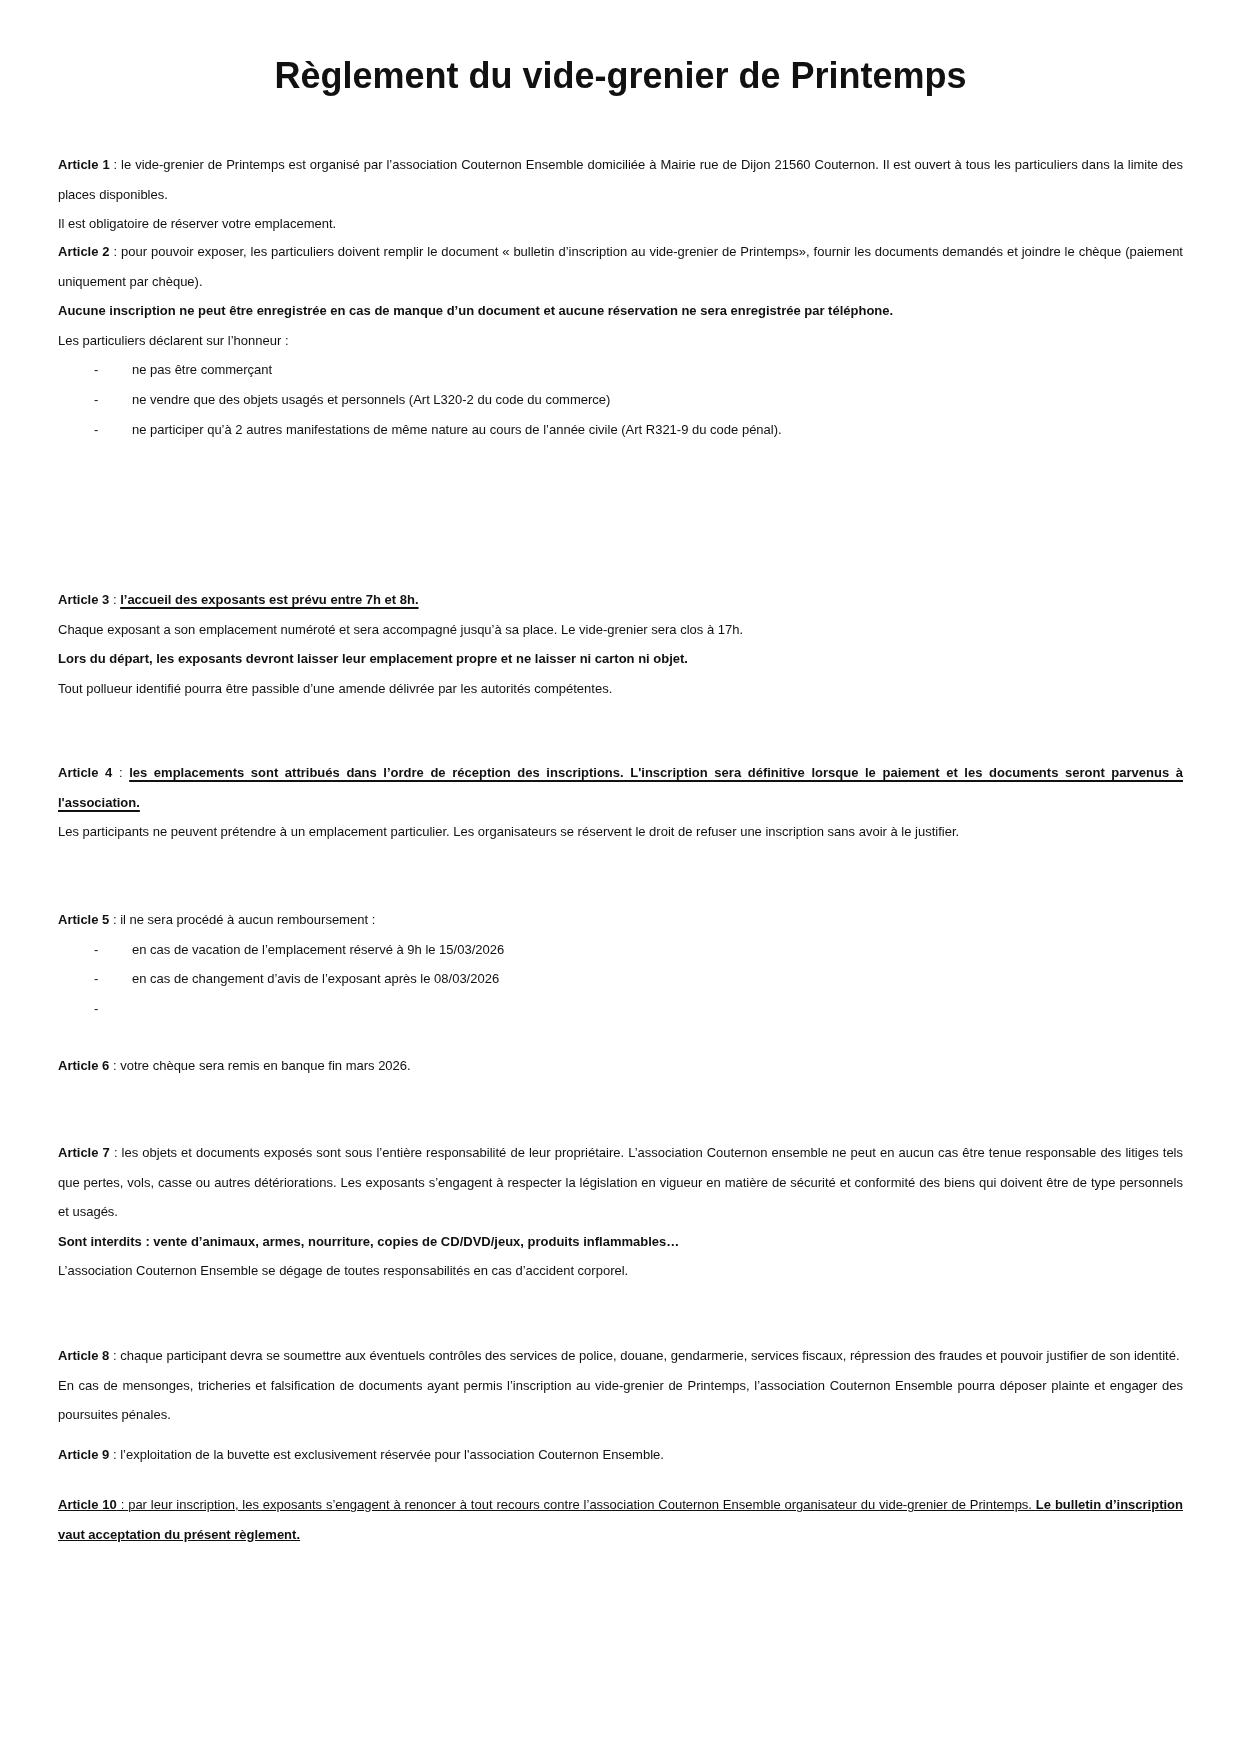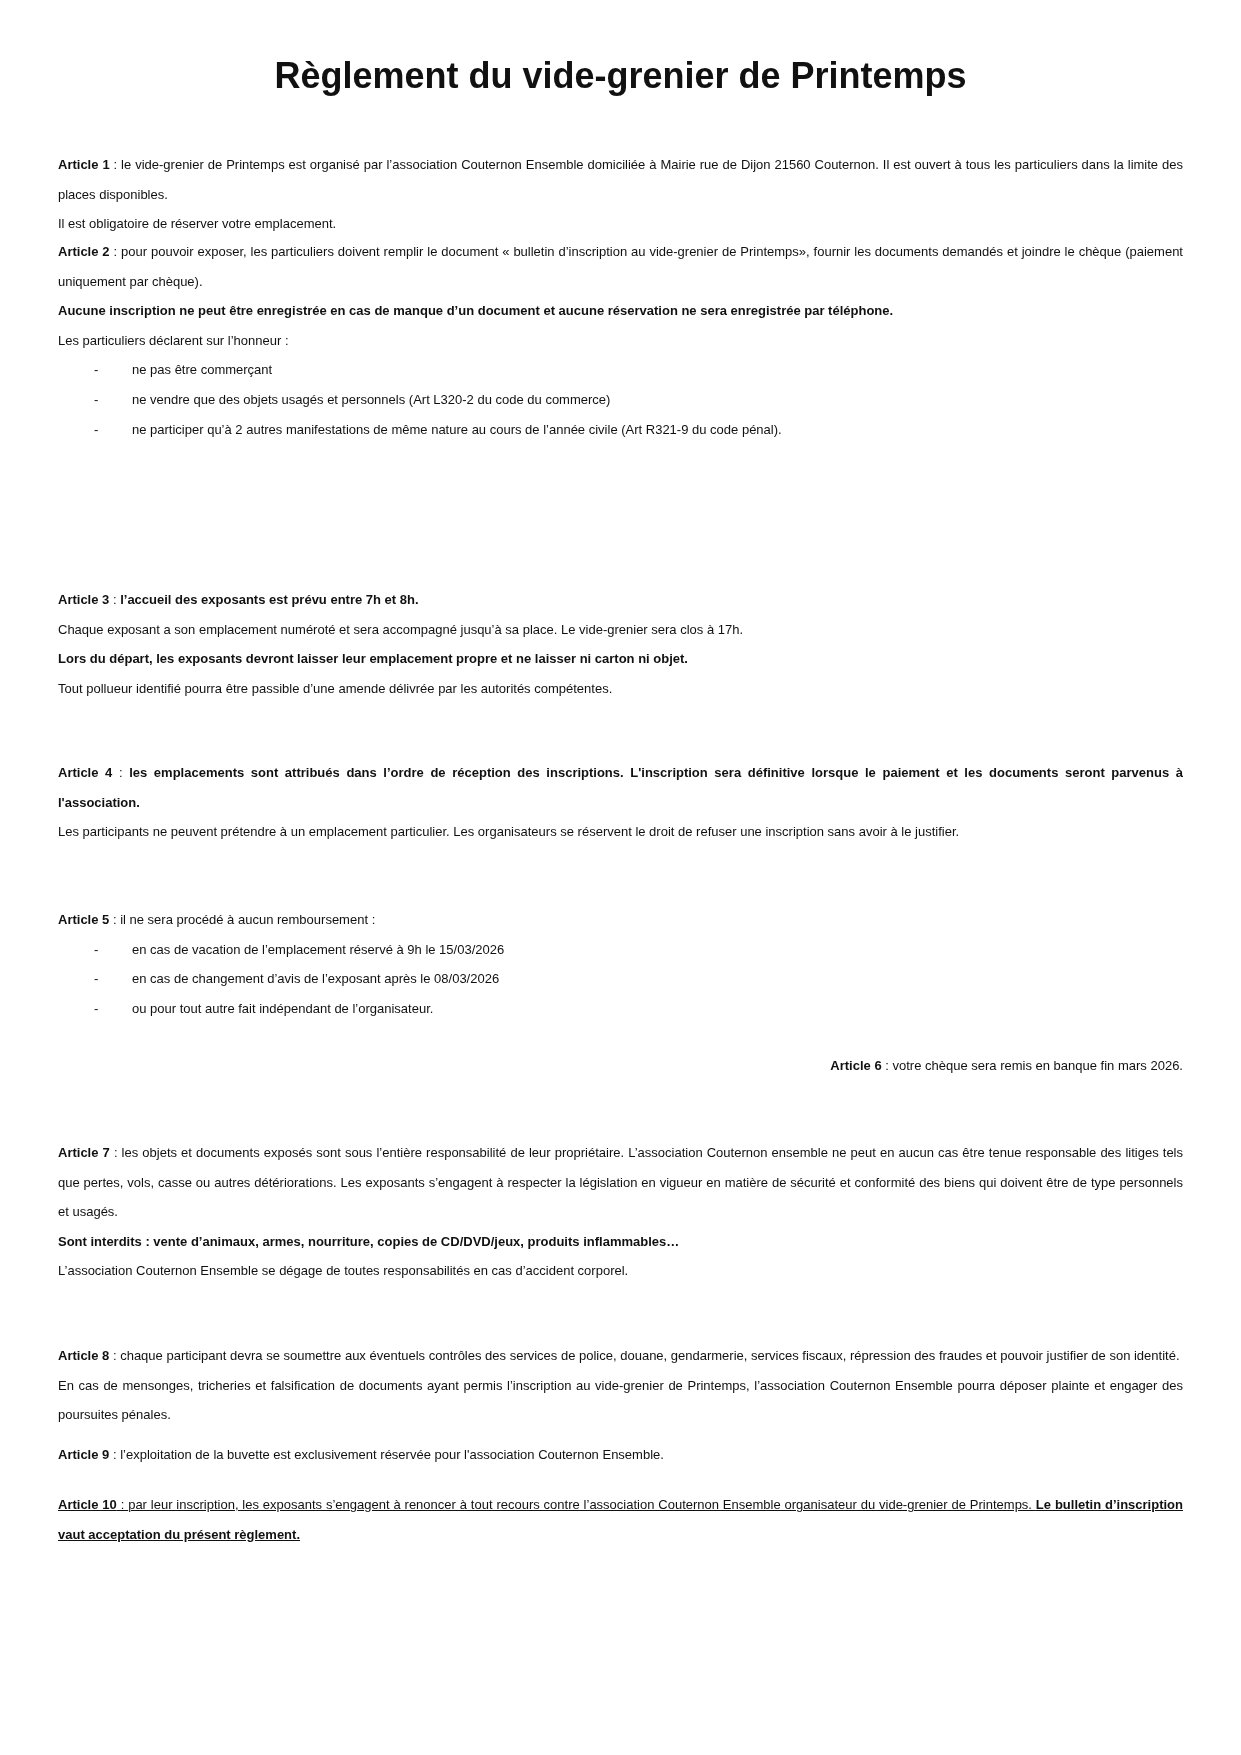--- a/index.html
+++ b/index.html
@@ -32,21 +32,21 @@
       position: absolute;
       left: 0;
       width: 1125px;
       font-size: 13px;
       line-height: 29.6px;
       margin: 0;
     }
     .article p { margin: 0; }
     .justify { text-align: justify; text-align-last: left; }
     .b { font-weight: bold; }
-    .u { text-decoration-thickness: 2px; text-underline-offset: 3px; margin-top: 16px; }
+    .u { text-decoration: underline; text-decoration-thickness: 2px; text-underline-offset: 3px; margin-top: 16px; }
     ul.dash {
       list-style: none;
       margin: 0;
       padding: 0;
     }
     ul.dash li {
       position: relative;
       padding-left: 74px;
       text-align: justify;
       text-align-last: left;
@@ -54,21 +54,21 @@
     ul.dash li .dash-mark {
       position: absolute;
       left: 36px;
       top: 0;
     }
     #a1 { top: 150px; }
     #a2 { top: 237px; }
     #a3 { top: 585px; }
     #a4 { top: 758px; }
     #a5 { top: 905px; }
-    #a6 { top: 1051px; text-align: right; }
+    #a6 { top: 1051px; }
     #a7 { top: 1138px; }
     #a8 { top: 1341px; }
     #a9 { top: 1440px; }
     #a10 { top: 1490px; text-decoration: underline; }
   </style>
 </head>
 <body>
 
 <div class="page">
 
@@ -100,21 +100,21 @@
   <section class="article" id="a4">
     <p class="justify"><span class="b">Article 4</span><span> : </span><span class="b u">les emplacements sont attribués dans l’ordre de réception des inscriptions. L'inscription sera définitive lorsque le paiement et les documents seront parvenus à l'association.</span></p>
     <p class="justify">Les participants ne peuvent prétendre à un emplacement particulier. Les organisateurs se réservent le droit de refuser une inscription sans avoir à le justifier.</p>
   </section>
 
   <section class="article" id="a5">
     <p><span class="b">Article 5</span><span> : </span><span>il ne sera procédé à aucun remboursement :</span></p>
     <ul class="dash">
       <li><span class="dash-mark">-</span><span>en cas de vacation de l’emplacement réservé à 9h le 15/03/2026</span></li>
       <li><span class="dash-mark">-</span><span>en cas de changement d’avis de l’exposant après le 08/03/2026</span></li>
-      <li><span class="dash-mark">-</span><span>ou pour tout autre fait indépendant de l’organisateur.</span></li>
+      <li><span class="dash-mark">-</span></li>
     </ul>
   </section>
 
   <section class="article" id="a6">
     <p><span class="b">Article 6</span><span> : </span><span>votre chèque sera remis en banque fin mars 2026.</span></p>
   </section>
 
   <section class="article" id="a7">
     <p class="justify"><span class="b">Article 7</span><span> : </span><span>les objets et documents exposés sont sous l’entière responsabilité de leur propriétaire. L’association Couternon ensemble ne peut en aucun cas être tenue responsable des litiges tels que pertes, vols, casse ou autres détériorations. Les exposants s’engagent à respecter la législation en vigueur en matière de sécurité et conformité des biens qui doivent être de type personnels et usagés.</span></p>
     <p class="b">Sont interdits : vente d’animaux, armes, nourriture, copies de CD/DVD/jeux, produits inflammables…</p>

